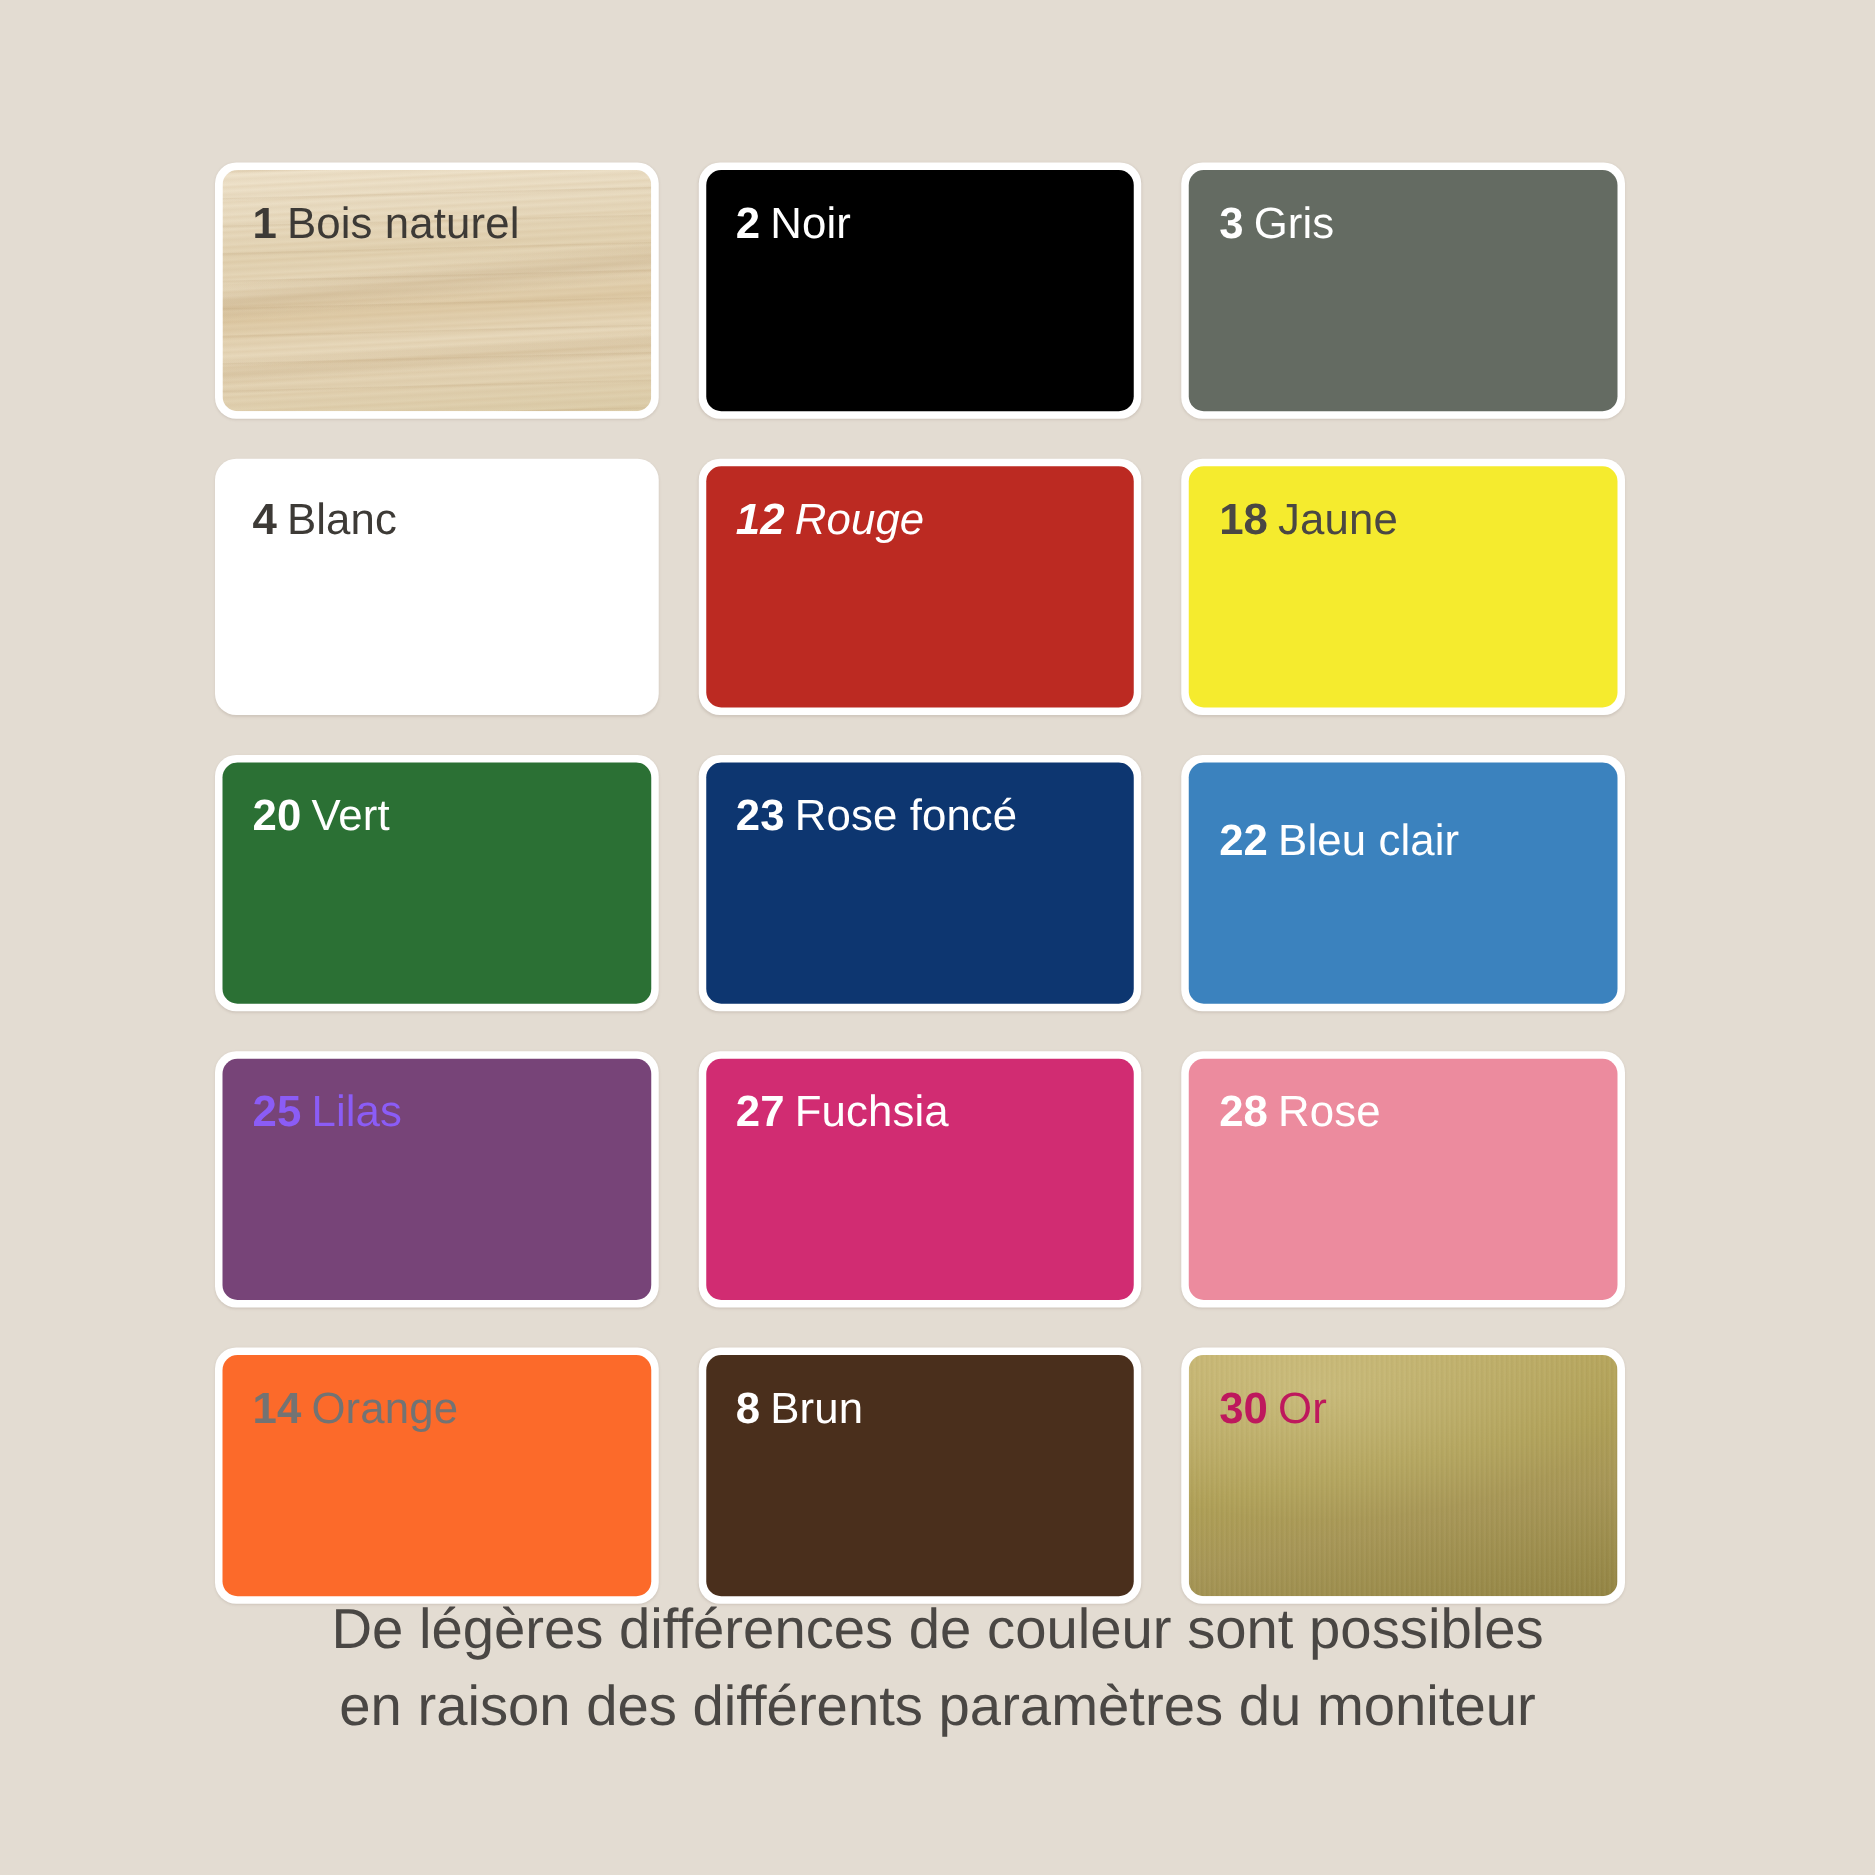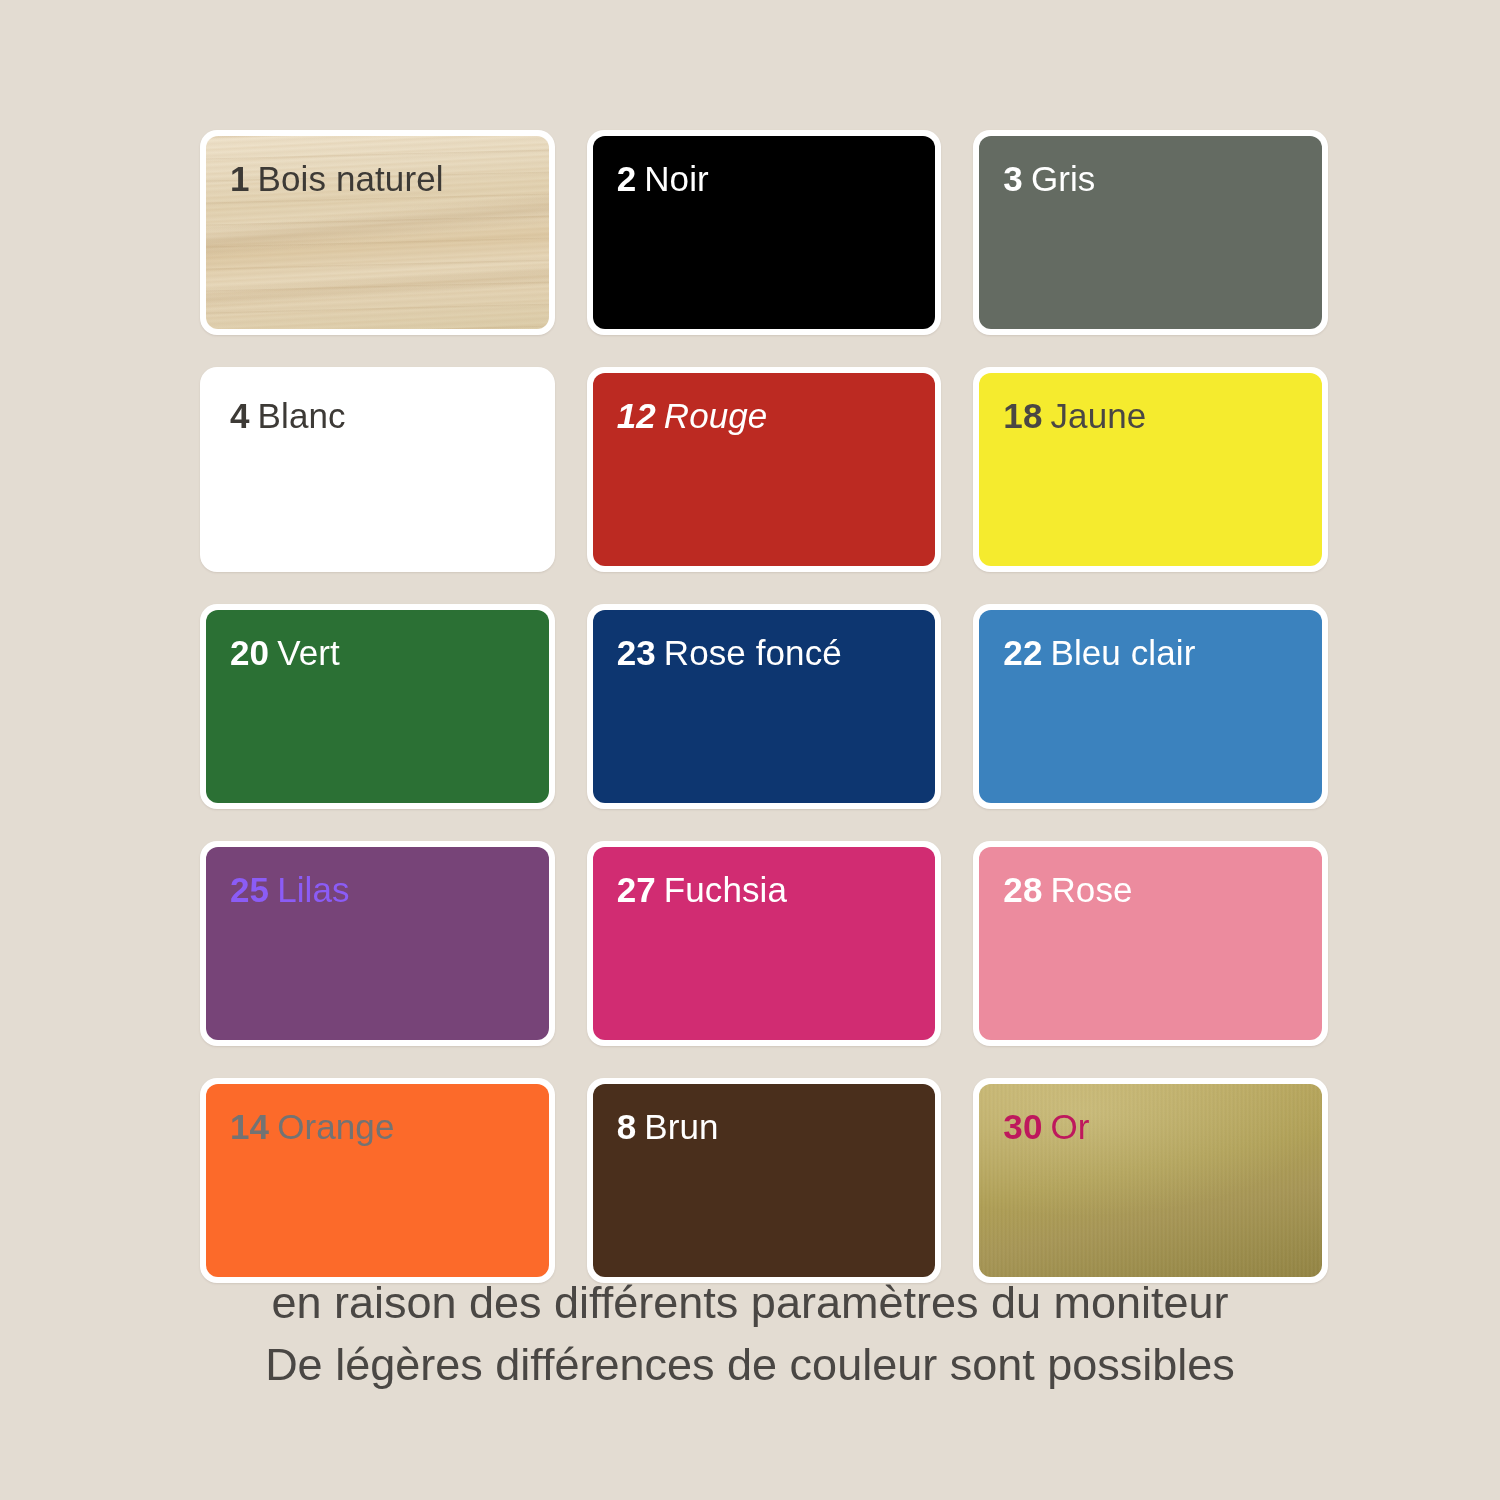--- a/index.html
+++ b/index.html
@@ -16,21 +16,21 @@
 
   .page {
     position: relative;
     width: 1500px;
     height: 1500px;
     box-sizing: border-box;
   }
 
   .swatch-grid {
     position: absolute;
-    left: 200px;
+    left: 172px;
     top: 130px;
     width: 1128px;
     display: grid;
     grid-template-columns: repeat(3, 1fr);
     grid-auto-rows: 205px;
     column-gap: 28px;
     row-gap: 28px;
     gap: 32px;
   }
 
@@ -186,21 +186,21 @@
       <div class="swatch">
         <div class="swatch-fill tex-solid" style="background: rgb(43, 112, 52);"></div>
         <div class="swatch-label" style="color: rgb(255, 255, 255);"><span class="swatch-num">20</span><span class="swatch-name">Vert</span></div>
       </div>
       <div class="swatch">
         <div class="swatch-fill tex-solid" style="background: rgb(13, 54, 112);"></div>
         <div class="swatch-label" style="color: rgb(255, 255, 255);"><span class="swatch-num">23</span><span class="swatch-name">Rose foncé</span></div>
       </div>
       <div class="swatch">
         <div class="swatch-fill tex-solid" style="background: rgb(59, 130, 190);"></div>
-        <div class="swatch-label" style="color: rgb(255, 255, 255);"><span class="swatch-num">22</span><span class="swatch-name">Bleu clair</span></div>
+        <div class="swatch-label" style="color: rgb(255, 255, 255); margin-top: 20px;"><span class="swatch-num">22</span><span class="swatch-name">Bleu clair</span></div>
       </div>
       <div class="swatch">
         <div class="swatch-fill tex-solid" style="background: rgb(119, 68, 120);"></div>
         <div class="swatch-label" style="color: #8b5cf6;"><span class="swatch-num">25</span><span class="swatch-name">Lilas</span></div>
       </div>
       <div class="swatch">
         <div class="swatch-fill tex-solid" style="background: rgb(209, 44, 114);"></div>
         <div class="swatch-label" style="color: rgb(255, 255, 255);"><span class="swatch-num">27</span><span class="swatch-name">Fuchsia</span></div>
       </div>
       <div class="swatch">
@@ -215,17 +215,17 @@
         <div class="swatch-fill tex-solid" style="background: rgb(74, 47, 28);"></div>
         <div class="swatch-label" style="color: rgb(255, 255, 255);"><span class="swatch-num">8</span><span class="swatch-name">Brun</span></div>
       </div>
       <div class="swatch">
         <div class="swatch-fill tex-gold"></div>
         <div class="swatch-label" style="color: #be185d;"><span class="swatch-num">30</span><span class="swatch-name">Or</span></div>
       </div>
     </div>
 
   <div class="caption" style="color: rgb(74, 71, 68);">
+    <span class="caption-line">De légères différences de couleur sont possibles</span>
     <span class="caption-line">en raison des différents paramètres du moniteur</span>
-    <span class="caption-line">De légères différences de couleur sont possibles</span>
   </div>
 
 </div>
 
 </body></html>

